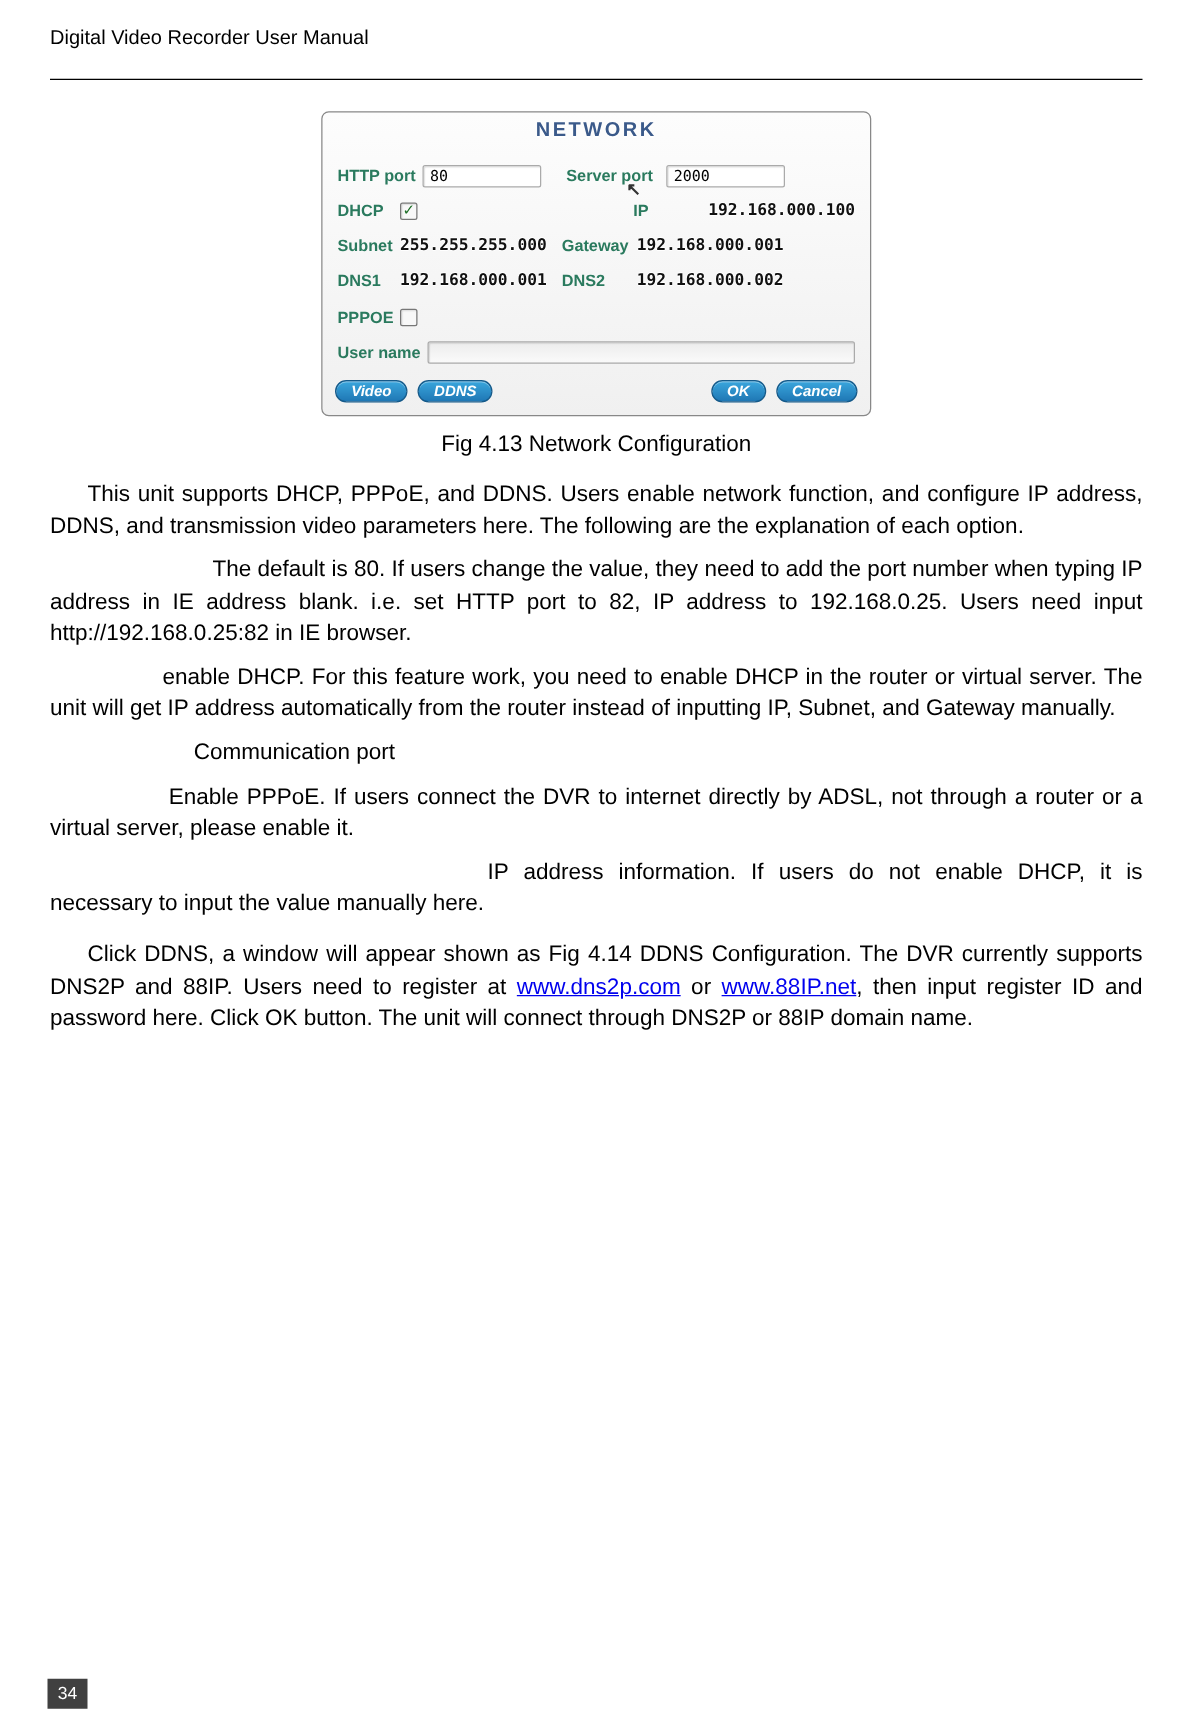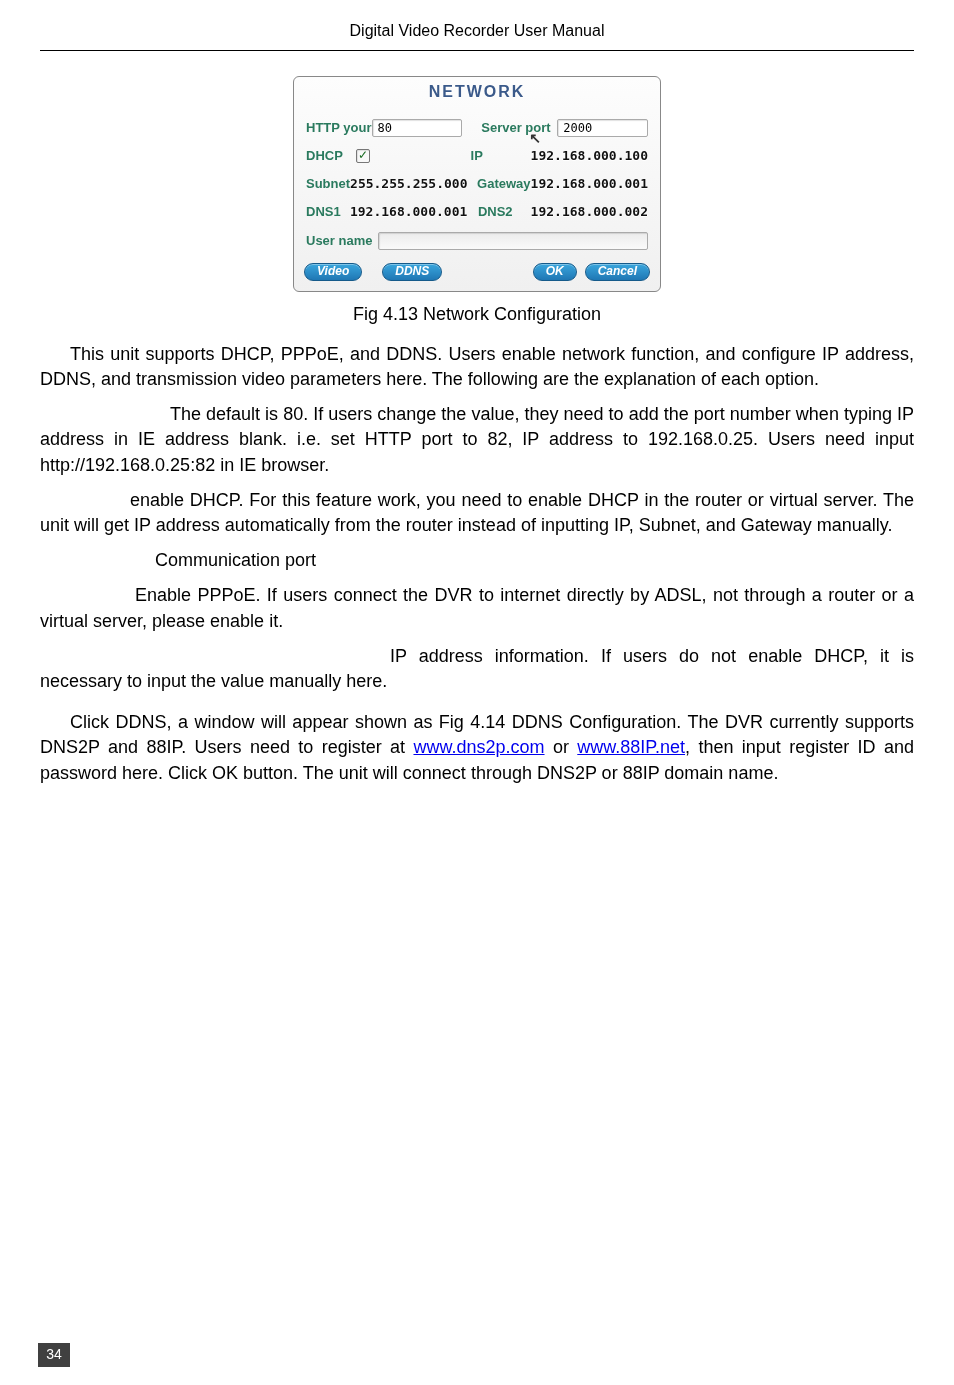--- a/index.html
+++ b/index.html
@@ -12,23 +12,22 @@
       width: 954px;
       margin: 0 auto;
       padding: 0;
     }
     .page {
       padding: 20px 40px 40px 40px;
       position: relative;
       min-height: 1385px;
     }
     .header-line {
-      text-align: center;
       font-size: 16px;
-      margin-bottom: 8px;
+      margin-bottom: 21px;
     }
     hr.top {
       border: none;
       border-top: 1.5px solid #000;
       margin-bottom: 25px;
     }
     .para {
       text-align: justify;
       margin-bottom: 10px;
     }
@@ -42,21 +41,21 @@
     .link {
       color: #0000EE;
       text-decoration: underline;
     }
     .dialog-wrap {
       display: flex;
       justify-content: center;
       margin: 10px 0;
     }
     .dialog {
-      width: 368px;
+      width: 440px;
       border: 1px solid #888;
       border-radius: 6px;
       background: linear-gradient(#fdfdfd,#f0f0f0);
       padding: 6px 8px 10px 8px;
       position: relative;
     }
     .dialog-title {
       text-align: center;
       margin: -2px 0 10px 0;
       font-weight: bold;
@@ -131,21 +130,21 @@
       height: 18px;
       padding: 0 12px;
       box-shadow: inset 0 1px 0 rgba(255,255,255,.35);
     }
     .btn-row {
       display: flex;
       justify-content: space-between;
       padding: 8px 2px 0 2px;
       gap: 6px;
     }
-    .btn-left { display: flex; gap: 20px; justify-content: center; }
+    .btn-left { display: flex; gap: 8px; justify-content: center; }
     .btn-right { display: flex; gap: 8px; padding-left: 18px; }
     .cursor {
       position: absolute;
       font-size: 14px;
       color: #333;
     }
     .page-num {
       position: absolute;
       bottom: 18px;
       left: 38px;
@@ -166,21 +165,21 @@
 <div class="page">
   <div class="header-line">Digital Video Recorder User Manual</div>
   <hr class="top">
 
 
   <div class="dialog-wrap">
     <div class="dialog">
       <div class="dialog-title">NETWORK</div>
 
       <div class="row">
-        <span class="label" style="width:68px">HTTP your</span>
+        <span class="label" style="width:68px">HTTP port</span>
         <span class="input" style="width:95px">80</span>
         <span style="width:20px"></span>
         <span class="label" style="width:80px;position:relative">
           <span>Server port</span>
           <span class="cursor" style="top:10px;left:48px">↖</span>
         </span>
         <span class="input" style="width:95px">2000</span>
       </div>
 
       <div class="row">
@@ -201,20 +200,24 @@
       </div>
 
       <div class="row">
         <span class="label" style="width:50px">DNS1</span>
         <span class="ipval">192.168.000.001</span>
         <span style="width:12px"></span>
         <span class="label" style="width:60px">DNS2</span>
         <span class="ipval">192.168.000.002</span>
       </div>
 
+      <div class="row">
+        <span class="label" style="width:50px">PPPOE</span>
+        <span class="chk"></span>
+      </div>
 
       <div class="row">
         <span class="label" style="width:72px">User name</span>
         <span class="input" style="flex:1;background:linear-gradient(#ececec,#fafafa)"></span>
       </div>
 
 
       <div class="btn-row">
         <div class="btn-left">
           <span class="btn">Video</span>

